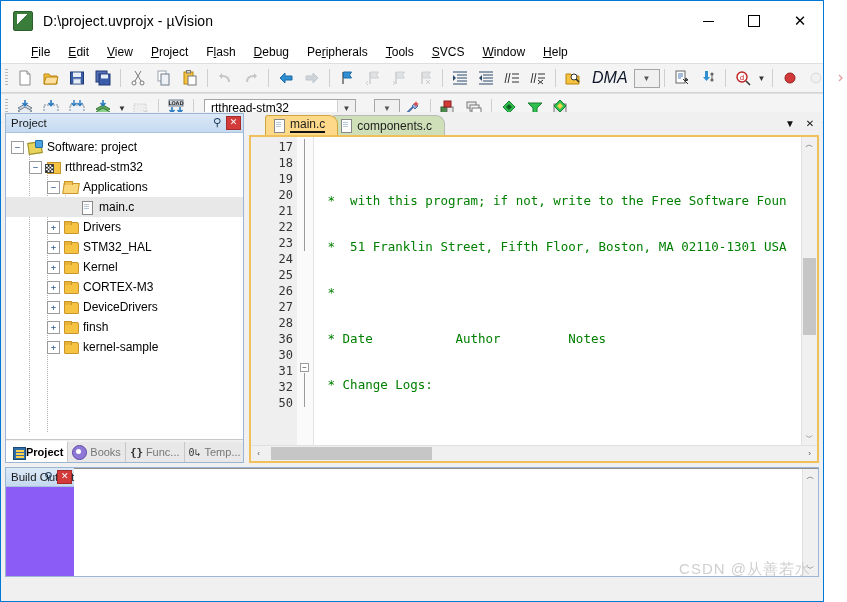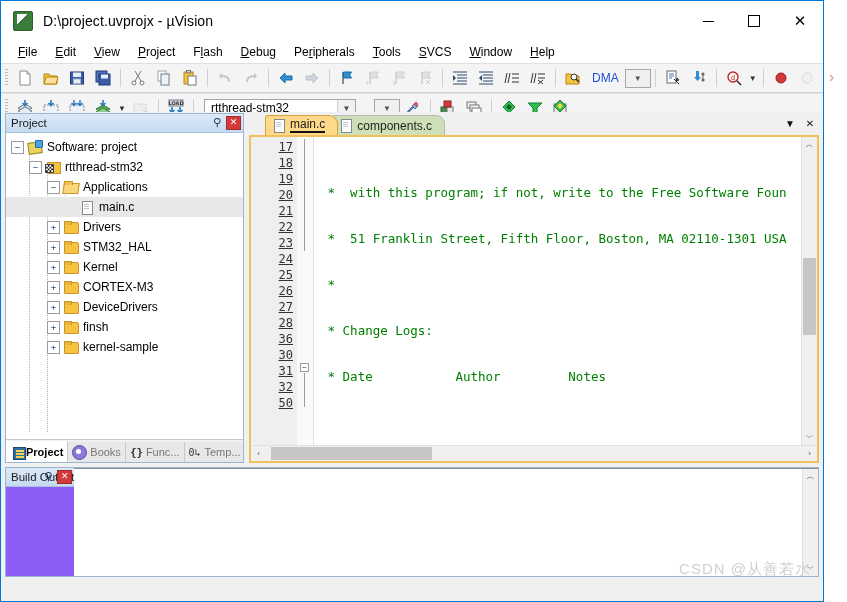--- a/index.html
+++ b/index.html
@@ -35,21 +35,21 @@
     width:46px;height:40px;display:flex;align-items:center;justify-content:center;
     font-size:13px;color:#000;
   }
   .glyph-min{display:block;width:11px;height:1px;background:#000;}
   .glyph-max{display:block;width:10px;height:10px;border:1px solid #000;}
   .glyph-close{font-size:15px;line-height:1;font-family:"DejaVu Sans",sans-serif;}
 
   
   .menubar{
     height:22px;background:#ffffff;display:flex;align-items:center;
-    padding-left:8px;
+    padding-left:21px;
   }
   .menu-item{
     padding:2px 9px;font-size:12px;color:#000;cursor:default;
   }
   .menu-item u{text-decoration:underline;}
 
   
   .toolbar{
     height:28px;background:#f4f4f4;display:flex;align-items:center;
     border-top:1px solid #dfdfdf;border-bottom:1px solid #d4d4d4;
@@ -64,21 +64,21 @@
     width:24px;height:24px;display:flex;align-items:center;justify-content:center;
     flex:none;position:relative;border:1px solid transparent;border-radius:2px;
   }
   .sep{width:1px;height:18px;background:#cfcfcf;margin:0 4px;flex:none;}
   .tb svg{display:block;}
   .tb.dis{opacity:.42;}
   .dropcaret{
     width:12px;height:24px;display:flex;align-items:center;justify-content:center;
     font-size:8px;color:#333;flex:none;
   }
-  .tb-label{font-size:12px;color:#1d4ed8;padding:0 6px;white-space:nowrap;}
+  .tb-label{font-size:16px;color:#0f172a;padding:0 6px;white-space:nowrap;font-style:italic;}
 
   
   .combo{
     height:19px;border:1px solid #a6a6a6;background:#fff;display:flex;
     align-items:center;box-sizing:border-box;flex:none;
   }
   .combo .cval{padding:0 6px;font-size:12px;white-space:nowrap;flex:1;}
   .combo .cbtn{
     width:17px;height:17px;background:#f0f0f0;border-left:1px solid #d0d0d0;
     display:flex;align-items:center;justify-content:center;font-size:8px;color:#444;
@@ -233,30 +233,30 @@
     border:2px solid #f0c05a;background:#fff;box-sizing:border-box;
     display:flex;flex-direction:column;
   }
   .ed-inner{flex:1;display:flex;overflow:hidden;position:relative;background:#fff;}
   .code-area{
     flex:1;display:flex;overflow:hidden;position:relative;
   }
   .gutter{
     width:46px;flex:none;background:#efefef;text-align:right;
     font-family:"DejaVu Sans Mono","Liberation Mono",monospace;font-size:12px;
-    color:#333;padding-top:2px;box-sizing:border-box;padding-right:4px;text-decoration:underline;
+    color:#333;padding-top:2px;box-sizing:border-box;padding-right:4px;
   }
   .fold{
     width:16px;flex:none;background:#fafafa;padding-top:2px;position:relative;
     border-right:1px solid #e3e3e3;
   }
   .code{
     flex:1;padding-top:18px;padding-left:6px;overflow:hidden;
     font-family:"DejaVu Sans Mono","Liberation Mono",monospace;font-size:12.5px;
-    white-space:pre;background:#fff;
+    white-space:pre;background:#fff;margin-top:8px;
   }
   .ln,.cl,.fl{height:16px;line-height:16px;}
   .cmt{color:#008000;}
   .fold-box{
     position:absolute;left:3px;width:9px;height:9px;border:1px solid #9b9b9b;
     background:#fff;display:flex;align-items:center;justify-content:center;
     font-size:8px;line-height:1;color:#333;box-sizing:border-box;
   }
   .fold-line{position:absolute;left:7px;width:1px;background:#9b9b9b;}
 
@@ -813,22 +813,22 @@
               <div class="fold-line" style="top:2px;height:108px;"></div>
               <div class="fold-line" style="top:110px;height:4px;"></div>
               <div class="fold-box" style="top:226px;">−</div>
               <div class="fold-line" style="top:236px;height:34px;"></div>
             </div>
 
             <div class="code">
               <div class="cl"><span class="cmt"> *  with this program; if not, write to the Free Software Foun</span></div>
               <div class="cl"><span class="cmt"> *  51 Franklin Street, Fifth Floor, Boston, MA 02110-1301 USA</span></div>
               <div class="cl"><span class="cmt"> *</span></div>
+              <div class="cl"><span class="cmt"> * Date           Author         Notes</span></div>
               <div class="cl"><span class="cmt"> * Change Logs:</span></div>
-              <div class="cl"><span class="cmt"> * Date           Author         Notes</span></div>
               
               
               
               
               
               
               
               
               
               

